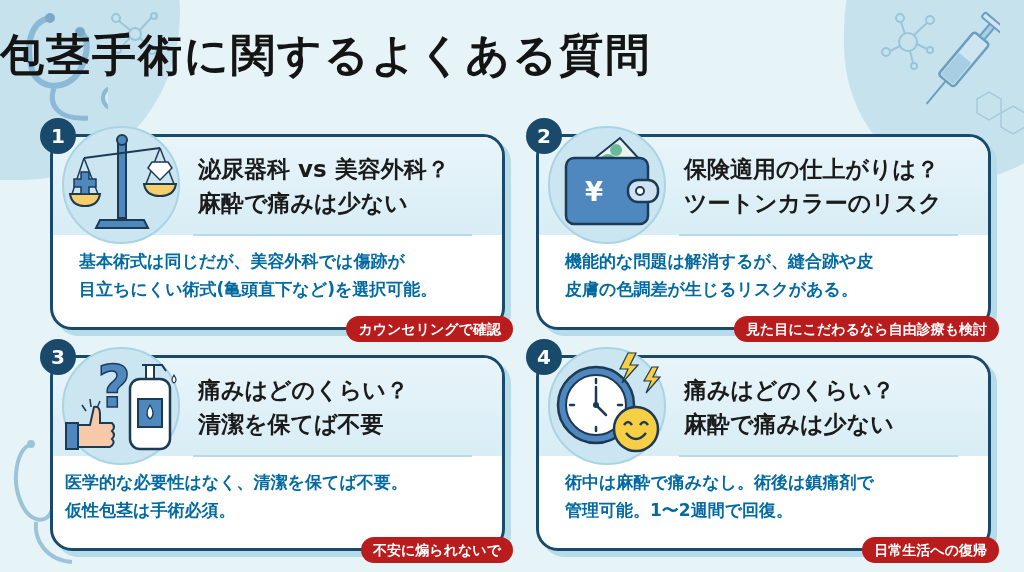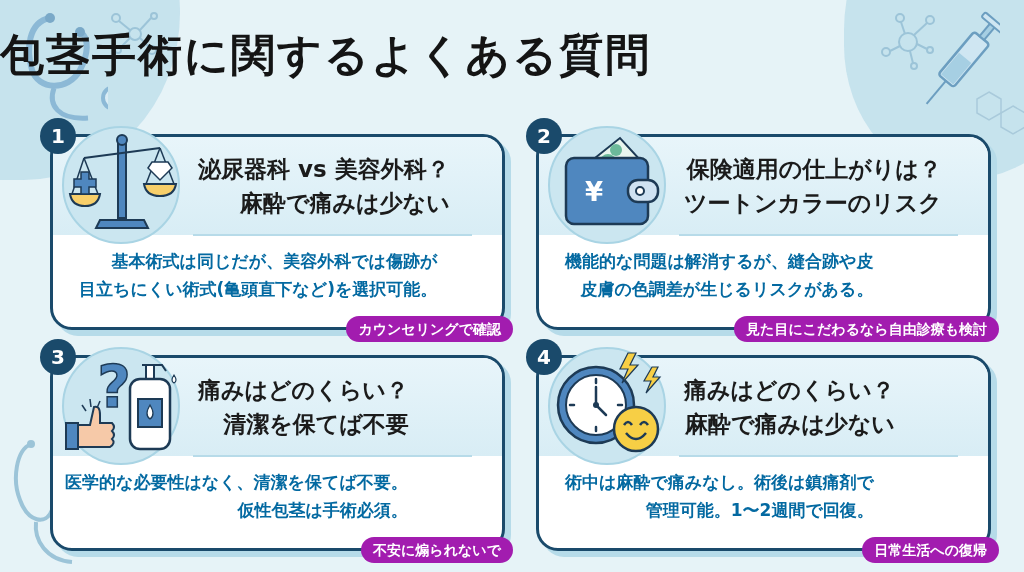--- a/index.html
+++ b/index.html
@@ -39,21 +39,20 @@
     border-radius: 22px;
     background: #b6dbe9;
   }
   .card-body {
     position: absolute;
     inset: 0;
     border: 3px solid #1a4a6b;
     border-radius: 22px;
     background: #ffffff;
     overflow: hidden;
-    text-align: right;
   }
   .card-top {
     position: absolute;
     left: 0; right: 0; top: 0;
     height: 98px;
     background: linear-gradient(#e8f5fa, #d8edf5);
   }
   .card-divider {
     position: absolute;
     left: 140px; right: 30px; top: 97px;
@@ -104,21 +103,21 @@
     width: 116px; height: 114px;
     z-index: 2;
   }
   .pill {
     position: absolute;
     bottom: -12px;
     right: -8px;
     height: 26px;
     padding: 0 12px;
     border-radius: 13px;
-    background: #a21caf;
+    background: #b91c1c;
     color: #ffffff;
     font-size: 14px;
     font-weight: bold;
     line-height: 26px;
     white-space: nowrap;
     z-index: 4;
   }
 </style>
 </head>
 <body>

